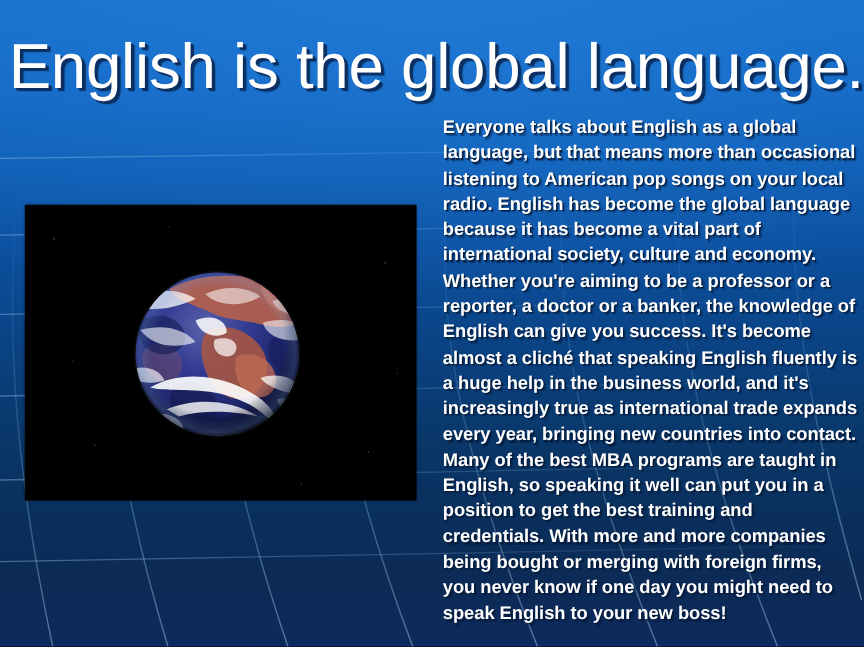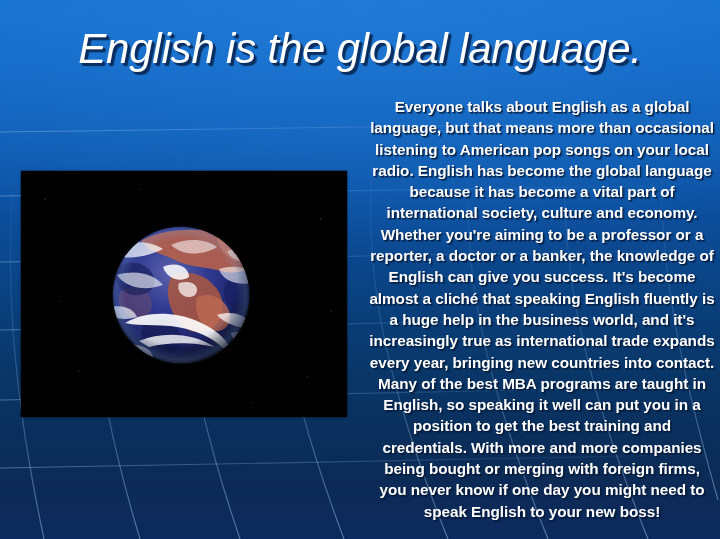--- a/index.html
+++ b/index.html
@@ -35,23 +35,22 @@
     pointer-events: none;
   }
   #graticule svg { display: block; width: 720px; height: 539px; }
 
   
   #title {
     position: absolute;
     left: 0;
     top: 25px;
     width: 720px;
-    text-align: center;
-    font-size: 42px;
-    font-style: italic;
+    text-align: right;
+    font-size: 53px;
     font-weight: 400;
     color: #ffffff;
     letter-spacing: -0.2px;
     white-space: nowrap;
     text-shadow:
       2px 2px 0px #0b2f63,
       3px 3px 1px rgba(5,22,50,0.75);
   }
 
   
@@ -74,21 +73,20 @@
     top: 96px;
     width: 346px;
     font-size: 15.3px;
     font-weight: bold;
     line-height: 21.3px;
     color: #ffffff;
     letter-spacing: -0.05px;
     text-shadow:
       1px 1px 0px rgba(4,26,58,0.85),
       2px 2px 1px rgba(3,18,42,0.45);
-    text-align: center;
   }
 </style>
 </head>
 <body>
 
 <div id="slide">
 
   <div id="graticule">
     <svg viewBox="0 0 720 539" xmlns="http://www.w3.org/2000/svg" aria-hidden="true">
       <defs>

